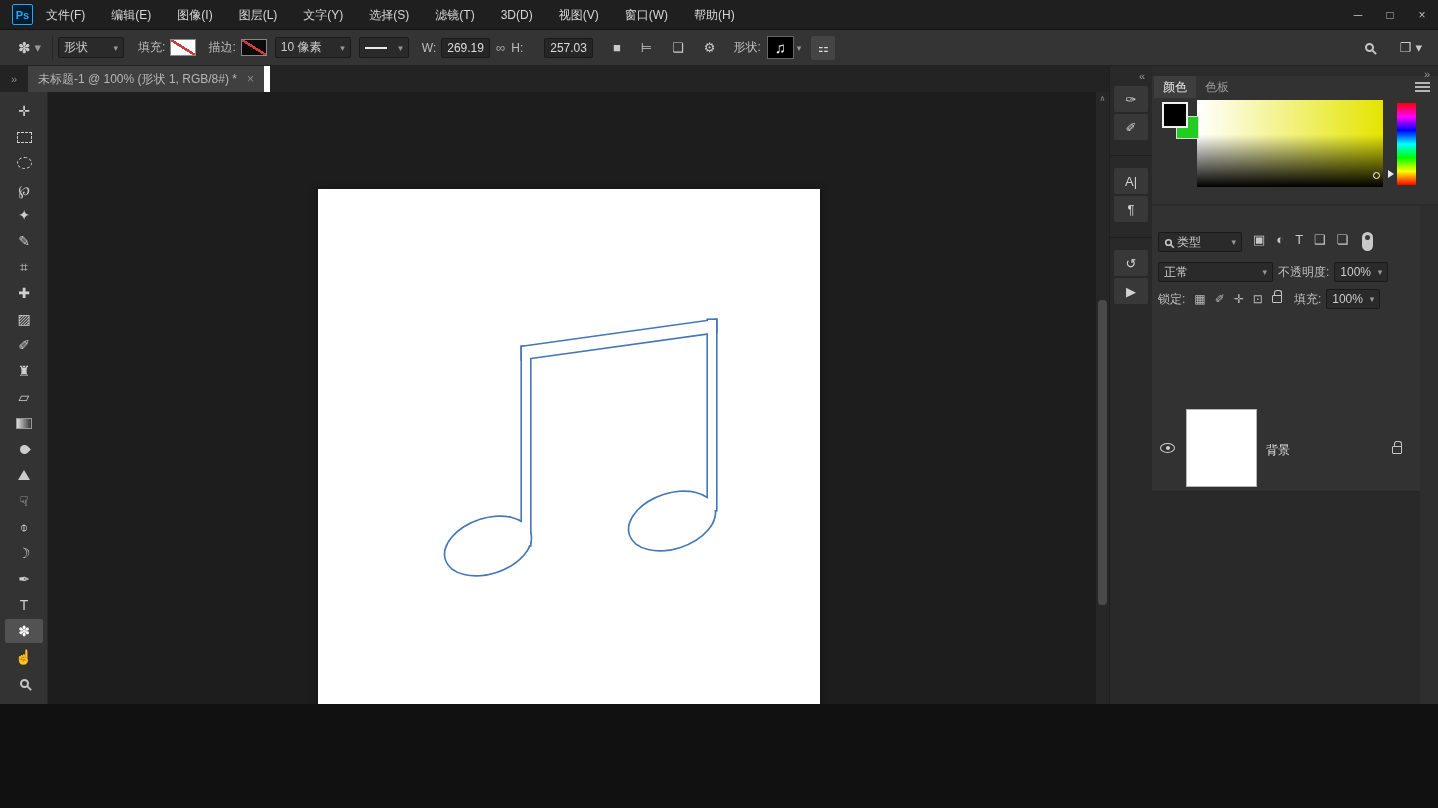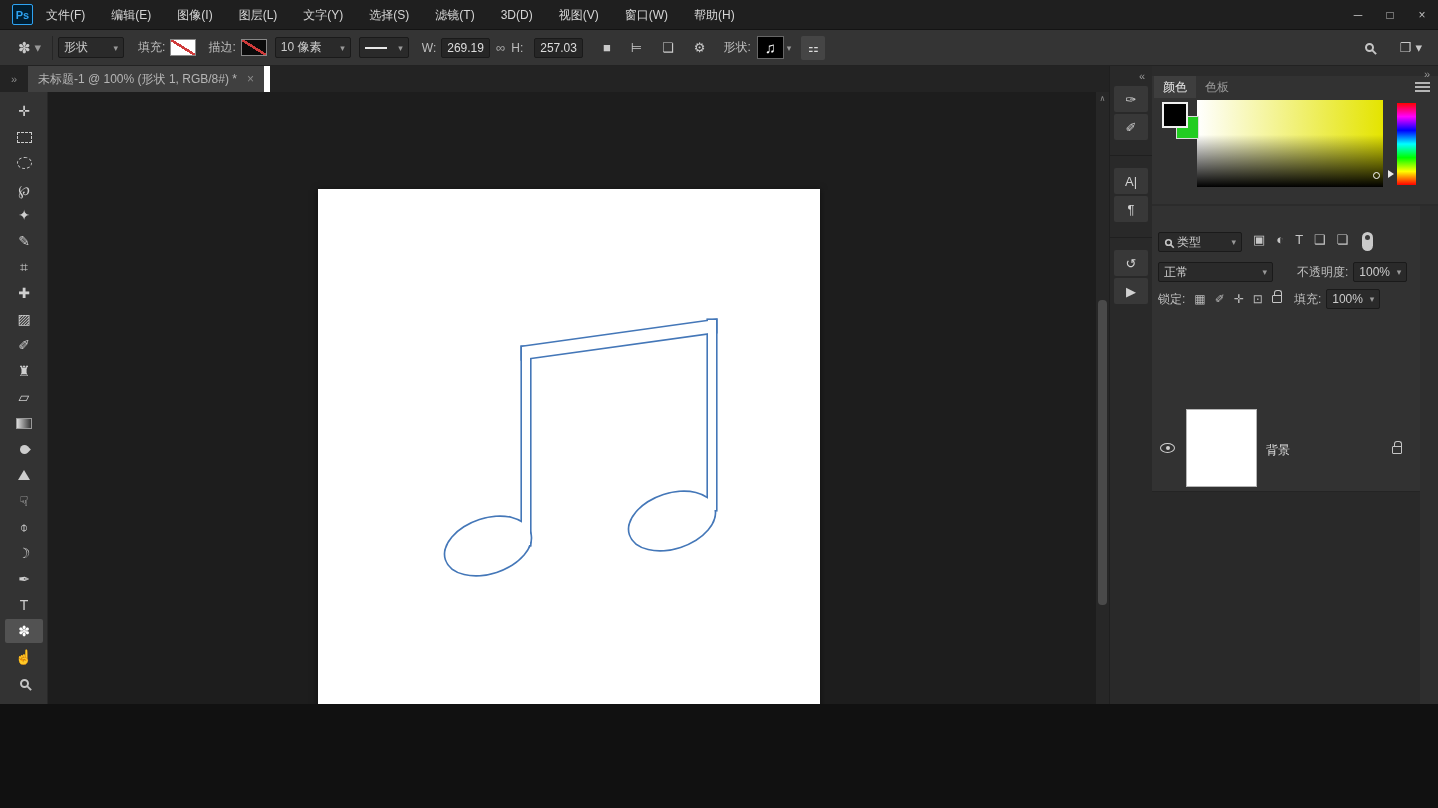--- a/index.html
+++ b/index.html
@@ -174,21 +174,21 @@
       <span class="arr">▾</span>
     </div>
     <div class="sel" style="width:50px;margin-left:8px">
       <span class="linestyle"></span>
       <span class="arr">▾</span>
     </div>
     <span class="lbl" style="margin-left:13px">W:</span>
     <div class="field" style="margin-left:5px">269.19</div>
     <span class="ibtn" style="color:#a5a5a5">∞</span>
     <span class="lbl">H:</span>
-    <div class="field" style="margin-left:11px">257.03</div>
+    <div class="field" style="margin-left:21px">257.03</div>
     <span class="ibtn" style="margin-left:14px">■</span>
     <span class="ibtn" style="margin-left:8px">⊨</span>
     <span class="ibtn" style="margin-left:8px">❏</span>
     <span class="ibtn" style="margin-left:8px">⚙</span>
     <span class="lbl" style="margin-left:12px">形状:</span>
     <div class="shapethumb" style="margin-left:6px">
       <span>♫</span>
     </div>
     <span class="arr" style="color:#999;font-size:9px;margin-left:3px">▾</span>
     <div class="constrain" style="margin-left:10px">
@@ -375,21 +375,21 @@
         <span class="ficon">T</span>
         <span class="ficon">❑</span>
         <span class="ficon">❏</span>
         <span class="icon-pill"></span>
       </div>
       <div class="brow">
         <div class="sel" style="width:115px;margin-left:6px;height:20px">
           <span>正常</span>
           <span class="arr">▾</span>
         </div>
-        <span class="lbl" style="margin-left:24px">不透明度:</span>
+        <span class="lbl" style="margin-left:5px">不透明度:</span>
         <div class="sel" style="width:54px;margin-left:5px;height:20px">
           <span>100%</span>
           <span class="arr">▾</span>
         </div>
       </div>
       <div class="krow">
         <span class="lbl" style="margin-left:6px">锁定:</span>
         <span class="kicon">▦</span>
         <span class="kicon">✐</span>
         <span class="kicon">✛</span>

